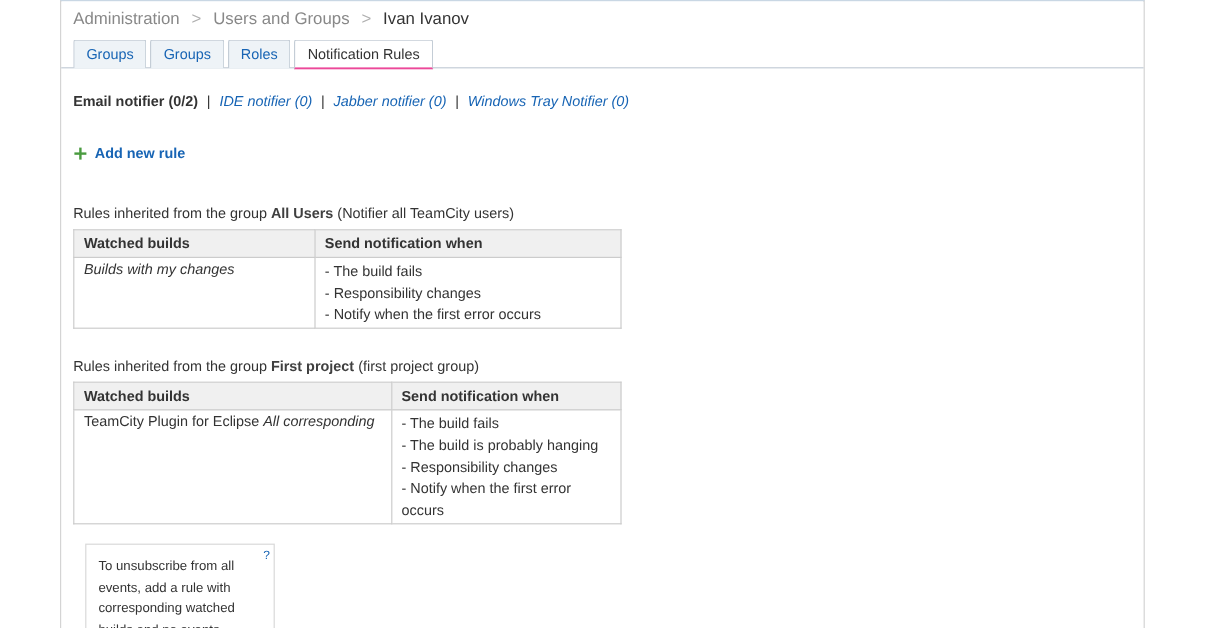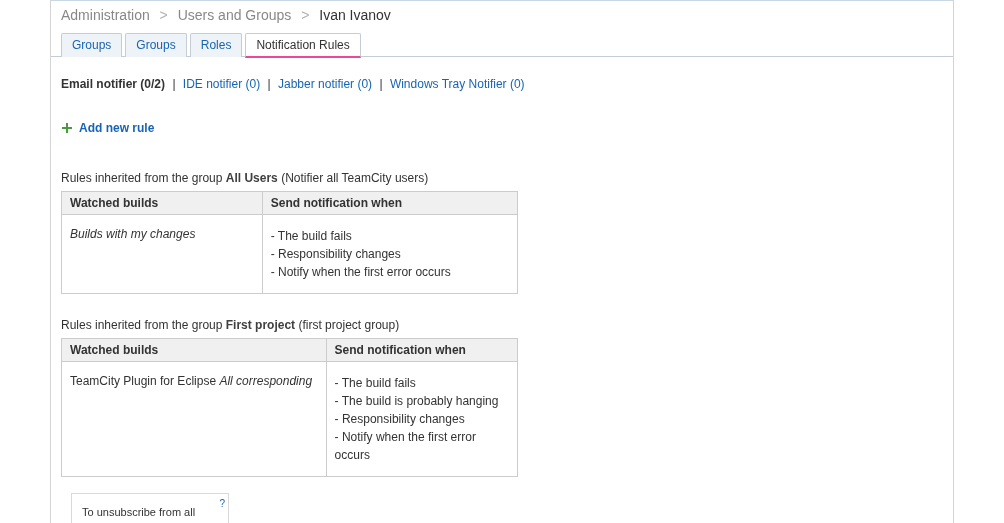--- a/index.html
+++ b/index.html
@@ -71,20 +71,21 @@
     font-weight: bold;
     color: #333;
   }
   .notifier-bar .sep2 {
     color: #333;
     margin: 0 4px;
   }
   .notifier-bar a {
     color: #1764b4;
     text-decoration: none;
+    font-style: italic;
   }
   .add-rule {
     display: inline-flex;
     align-items: center;
     color: #1764b4;
     font-weight: bold;
     font-size: 12px;
     cursor: pointer;
     margin-bottom: 36px;
   }
@@ -152,21 +153,21 @@
   }
   table.rules th {
     text-align: left;
     background: #f0f0f0;
     border: 1px solid #ccc;
     padding: 4px 8px;
     font-weight: bold;
   }
   table.rules td {
     border: 1px solid #ccc;
-    padding: 12px 8px;
+    padding: 2px 8px;
     vertical-align: top;
   }
   .italic { font-style: italic; }
   .cond-list div {
     line-height: 1.5;
   }
 </style>
 </head>
 <body>
 

